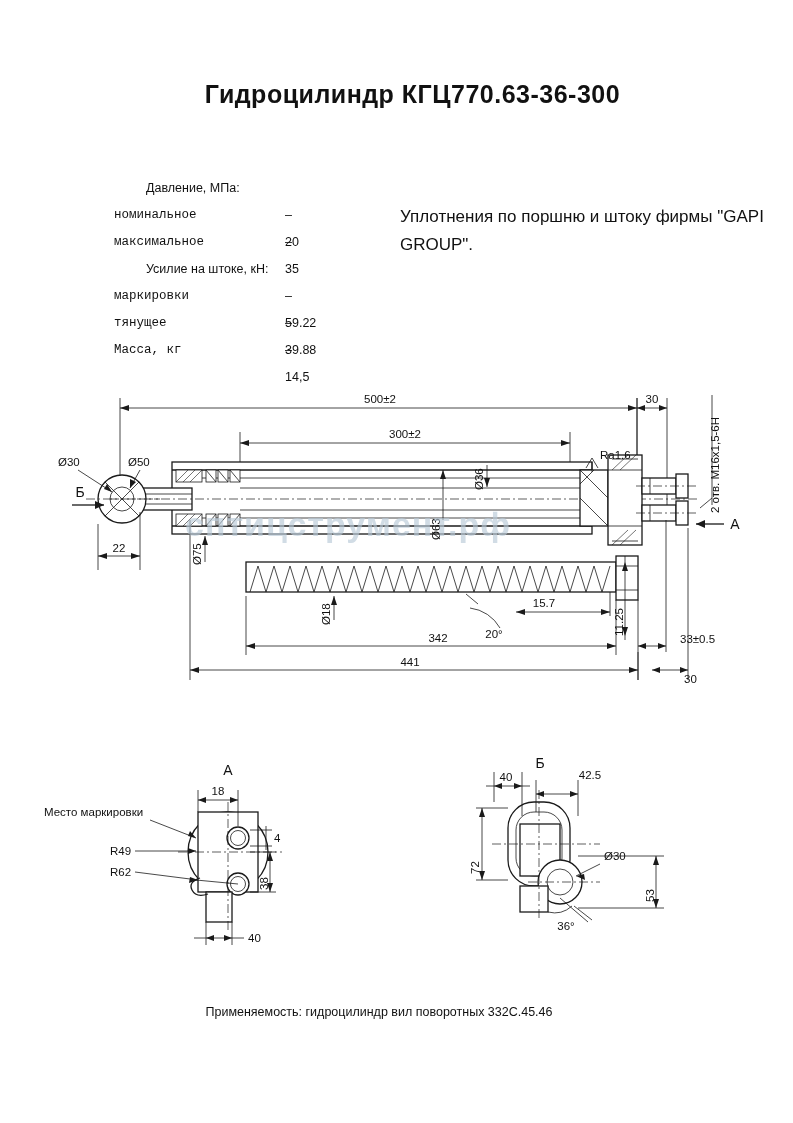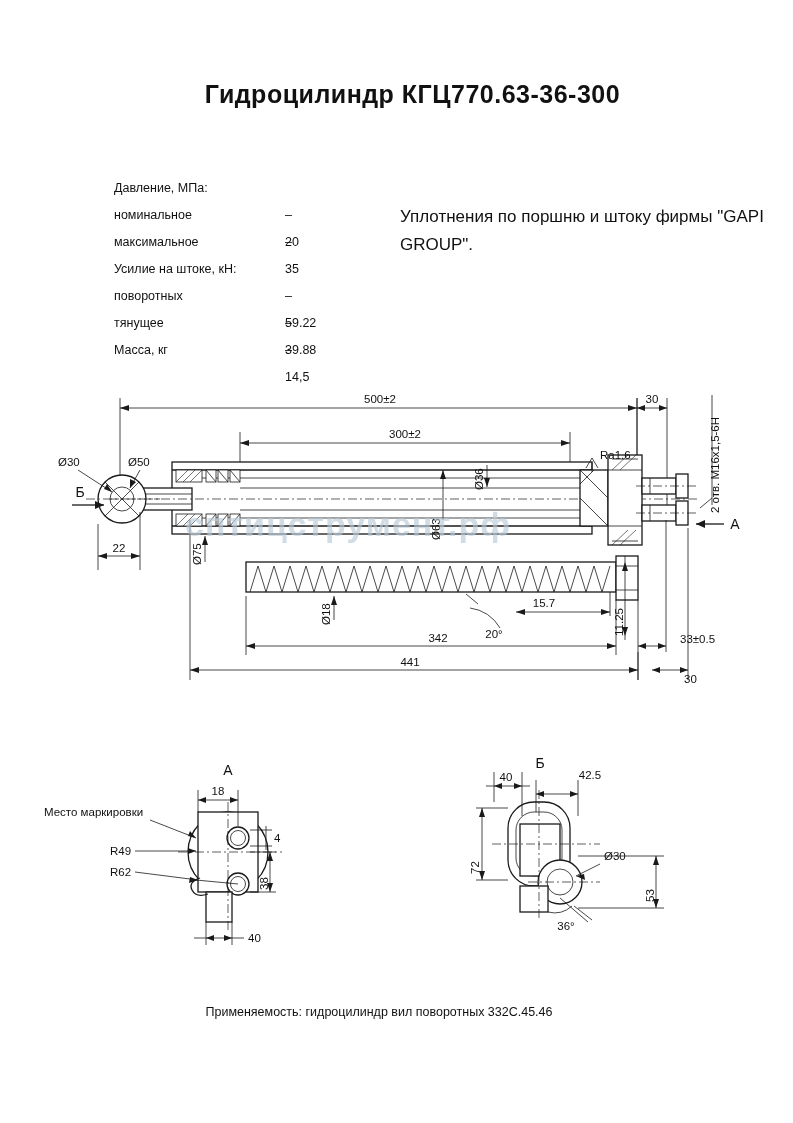--- a/index.html
+++ b/index.html
@@ -12,23 +12,23 @@
   }
   .page{position:relative;width:793px;height:1123px;}
 
   .title{
     position:absolute;left:16px;top:80px;width:793px;text-align:center;
     font-size:25px;letter-spacing:0.5px;font-weight:600;color:#111;
   }
 
   .spec{position:absolute;left:114px;top:175px;font-size:12.5px;line-height:27px;color:#111;}
   .spec .row{position:relative;height:27px;}
-  .spec .lbl{position:absolute;left:0;top:0;}
+  .spec .lbl{position:absolute;left:0;top:0;font-family:Liberation Mono, monospace;}
   .spec .val{position:absolute;left:171px;top:0;}
-  .spec .hdr{position:relative;height:27px;}
+  .spec .hdr{position:relative;height:27px;margin-left:32px;}
 
   .note{position:absolute;left:400px;top:203px;font-size:17px;line-height:28px;color:#111;}
 
   .watermark{
     position:absolute;left:185px;top:505px;width:430px;
     font-size:34px;color:#b9cad8;opacity:.65;font-weight:600;letter-spacing:1px;
     pointer-events:none;user-select:none;
   }
 
   .footer{position:absolute;left:0;top:1005px;width:758px;text-align:center;font-size:12.5px;color:#111;}
@@ -55,21 +55,21 @@
     <div class="row">
       <span class="lbl">номинальное</span>
       <span class="val">– 20</span>
     </div>
     <div class="row">
       <span class="lbl">максимальное</span>
       <span class="val">– 35</span>
     </div>
     <div class="hdr">Усилие на штоке, кН:</div>
     <div class="row">
-      <span class="lbl">поворотных</span>
+      <span class="lbl">маркировки</span>
       <span class="val">– 59.22</span>
     </div>
     <div class="row">
       <span class="lbl">тянущее</span>
       <span class="val">– 39.88</span>
     </div>
     <div class="row">
       <span class="lbl">Масса, кг</span>
       <span class="val">–14,5</span>
     </div>

